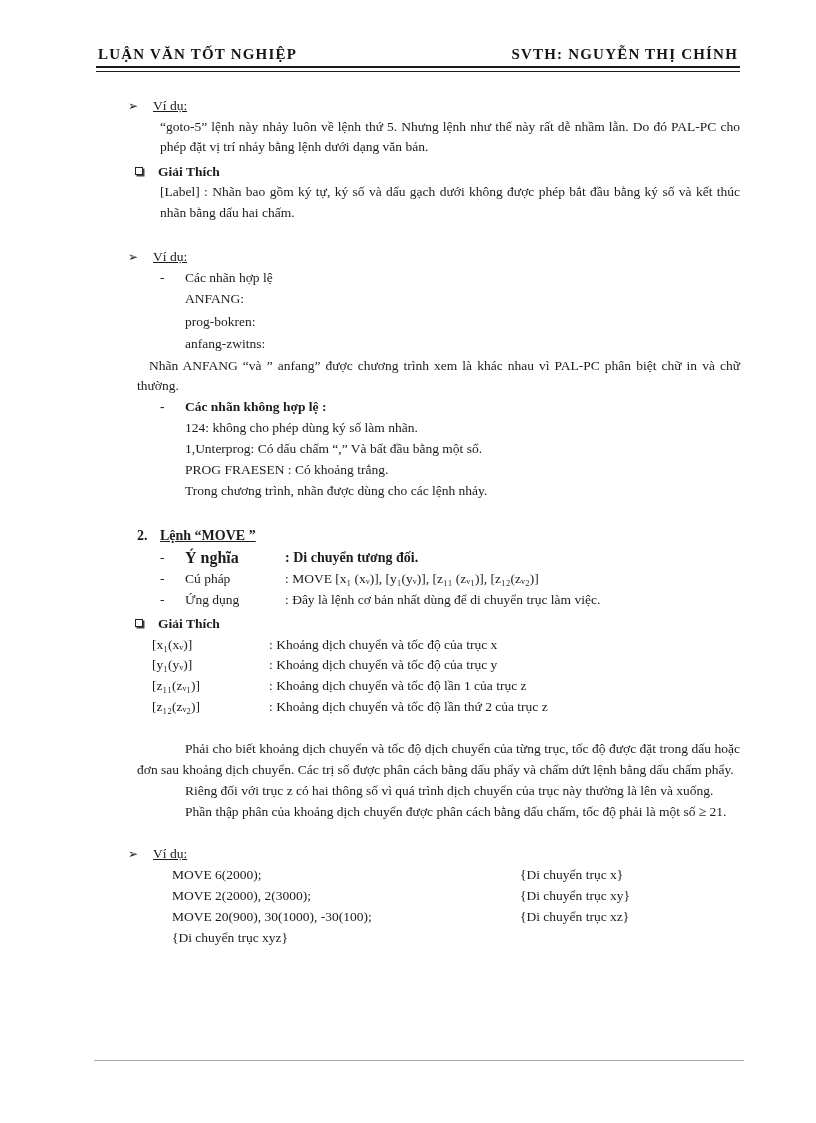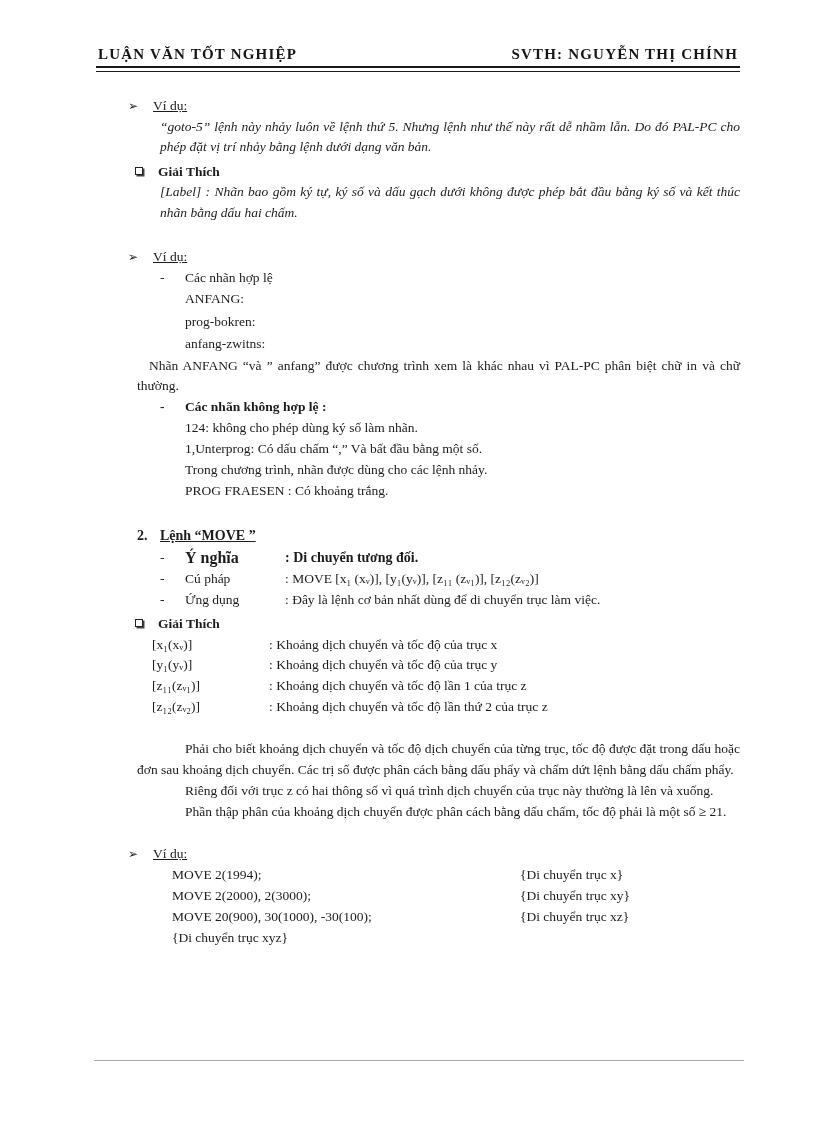--- a/index.html
+++ b/index.html
@@ -33,21 +33,21 @@
     border-top:1px solid #a9a9a9;
   }
   
   .content { position:absolute; top:96px; left:100px; right:76px; }
 
   .vd-heading { margin-left:28px; font-weight:normal; }
   .arrow { display:inline-block; width:25px; font-family:"DejaVu Sans",sans-serif; font-size:12px; }
   .vd-label { text-decoration:underline; }
 
   .para { text-align:justify; }
-  .indent60 { margin-left:60px;font-style:italic; }
+  .indent60 { margin-left:60px; }
 
   .gt-heading { margin-top:4px; margin-left:35px; font-weight:bold; }
   .square {
     display:inline-block; width:8px; height:8px;
     border:1.3px solid #222; background:#fff;
     box-shadow:1.5px 1.5px 0 #444;
     margin-right:15px; position:relative; top:-1px;
   }
 
   .blk-gap { margin-top:24px; }
@@ -117,22 +117,22 @@
       <div>prog-bokren:</div>
       <div>anfang-zwitns:</div>
     </div>
     <div class="note-para">Nhãn ANFANG “và ” anfang” được chương trình xem là khác nhau vì PAL-PC phân biệt chữ in và chữ thường.</div>
     <div class="dash-row bold">
       <span class="dash">-</span><span>Các nhãn không hợp lệ :</span>
     </div>
     <div class="plain-list">
       <div>124: không cho phép dùng ký số làm nhãn.</div>
       <div>1,Unterprog: Có dấu chấm “,” Và bất đầu bằng một số.</div>
+      <div>PROG FRAESEN : Có khoảng trắng.</div>
       <div>Trong chương trình, nhãn được dùng cho các lệnh nhảy.</div>
-      <div>PROG FRAESEN : Có khoảng trắng.</div>
     </div>
 
     <div class="section-heading">
       <span class="sec-num">2.</span><span class="sec-title">Lệnh “MOVE ”</span>
     </div>
 
     <div class="spec-row">
       <span class="spec-dash">-</span>
       <span class="spec-label big-label">Ý nghĩa</span>
       <span class="spec-value big-value">: Di chuyển tương đối.</span>
@@ -174,21 +174,21 @@
       <p class="body-par">Phải cho biết khoảng dịch chuyển và tốc độ dịch chuyển của từng trục, tốc độ được đặt trong dấu hoặc đơn sau khoảng dịch chuyển. Các trị số được phân cách bằng dấu phẩy và chấm dứt lệnh bằng dấu chấm phẩy.</p>
       <p class="body-par">Riêng đối với trục z có hai thông số vì quá trình dịch chuyển của trục này thường là lên và xuống.</p>
       <p class="body-par">Phần thập phân của khoảng dịch chuyển được phân cách bằng dấu chấm, tốc độ phải là một số ≥ 21.</p>
     </div>
 
     <div class="vd-heading vd3">
       <span class="arrow">➢</span><span class="vd-label">Ví dụ:</span>
     </div>
     <div class="code-rows">
       <div class="code-row">
-        <span class="code-cell">MOVE 2(1994);</span>
+        <span class="code-cell">MOVE 6(2000);</span>
         <span class="comment-cell">{Di chuyển trục x}</span>
       </div>
       <div class="code-row">
         <span class="code-cell">MOVE 2(2000), 2(3000);</span>
         <span class="comment-cell">{Di chuyển trục xy}</span>
       </div>
       <div class="code-row">
         <span class="code-cell">MOVE 20(900), 30(1000), -30(100);</span>
         <span class="comment-cell">{Di chuyển trục xz}</span>
       </div>

